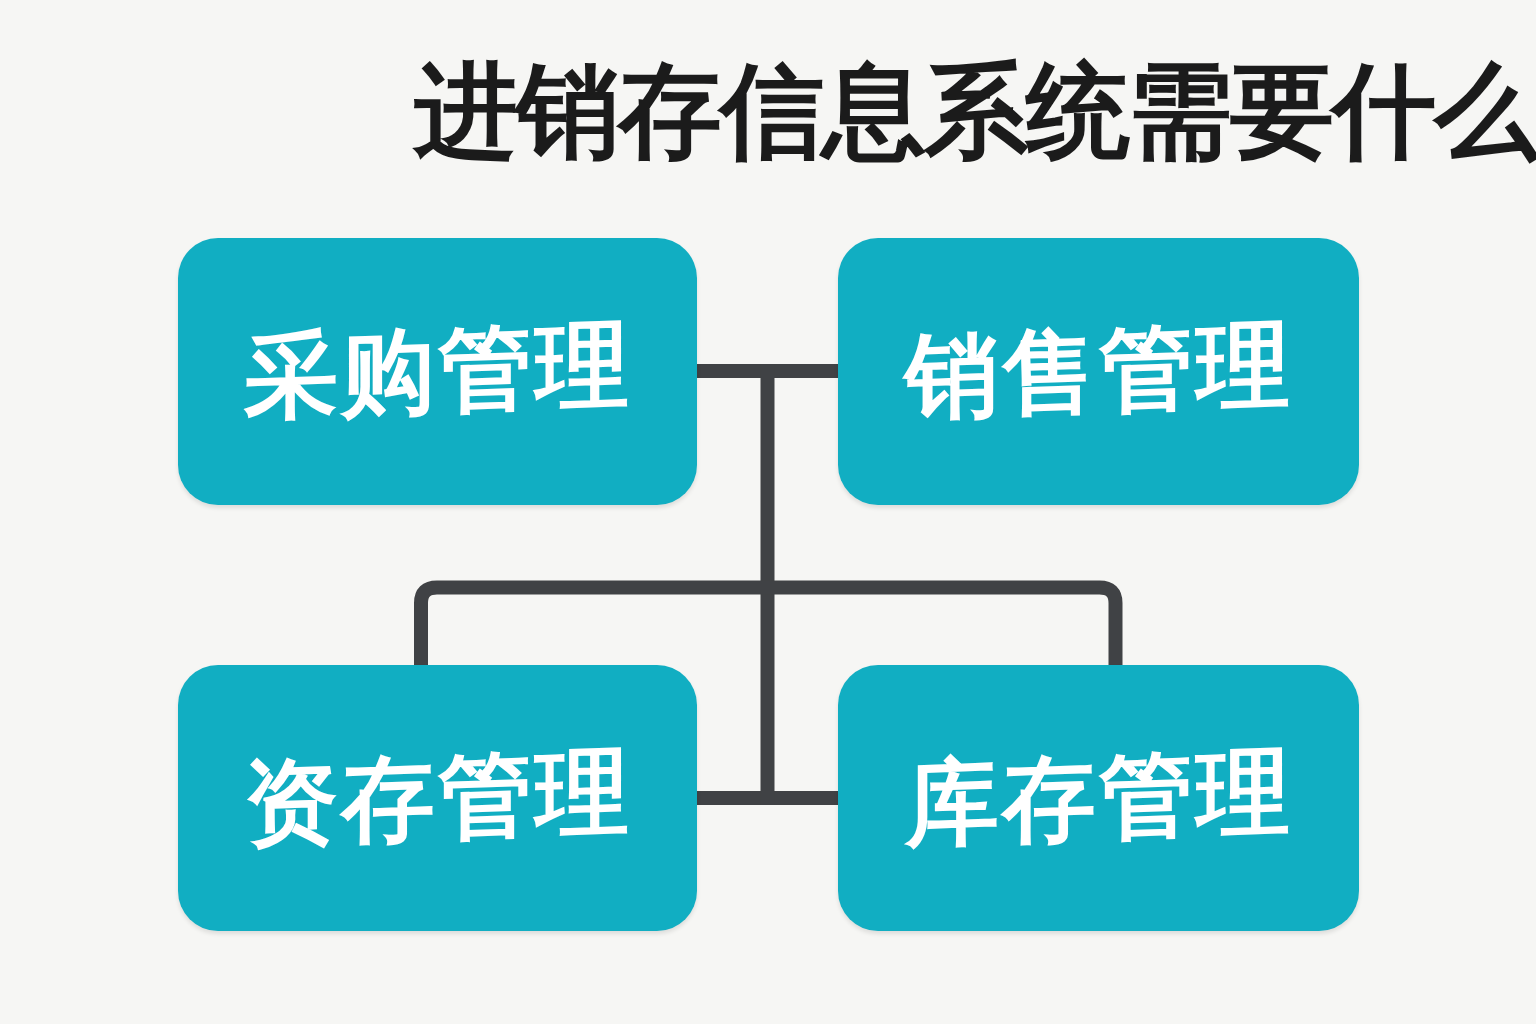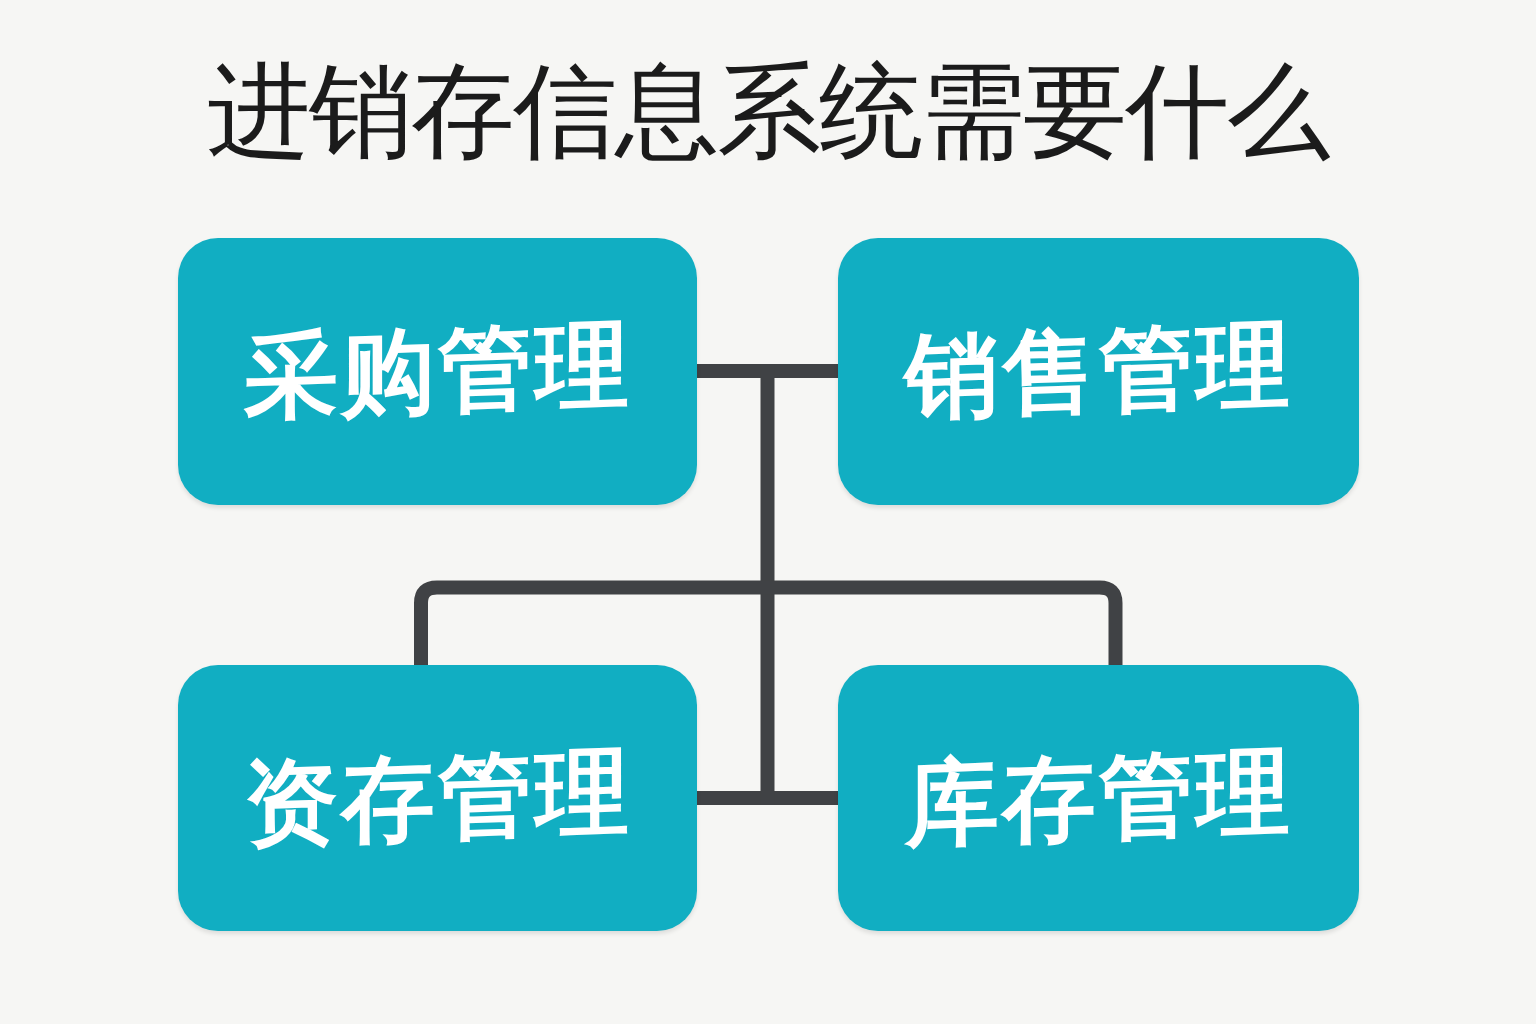--- a/index.html
+++ b/index.html
@@ -17,24 +17,24 @@
     height: 1024px;
     background: var(--background);
     overflow: hidden;
     font-family: "Liberation Sans", "DejaVu Sans", sans-serif;
   }
   .title {
     position: absolute;
     left: 0;
     right: 0;
     top: 52px;
-    text-align: center;
+    text-align: right;
     font-size: 104px;
     line-height: 1.15;
-    font-weight: 400;
+    font-weight: 700;
     letter-spacing: -2px;
     color: var(--title-text);
   }
   .connectors {
     position: absolute;
     left: 0;
     top: 0;
     width: 1536px;
     height: 1024px;
   }

